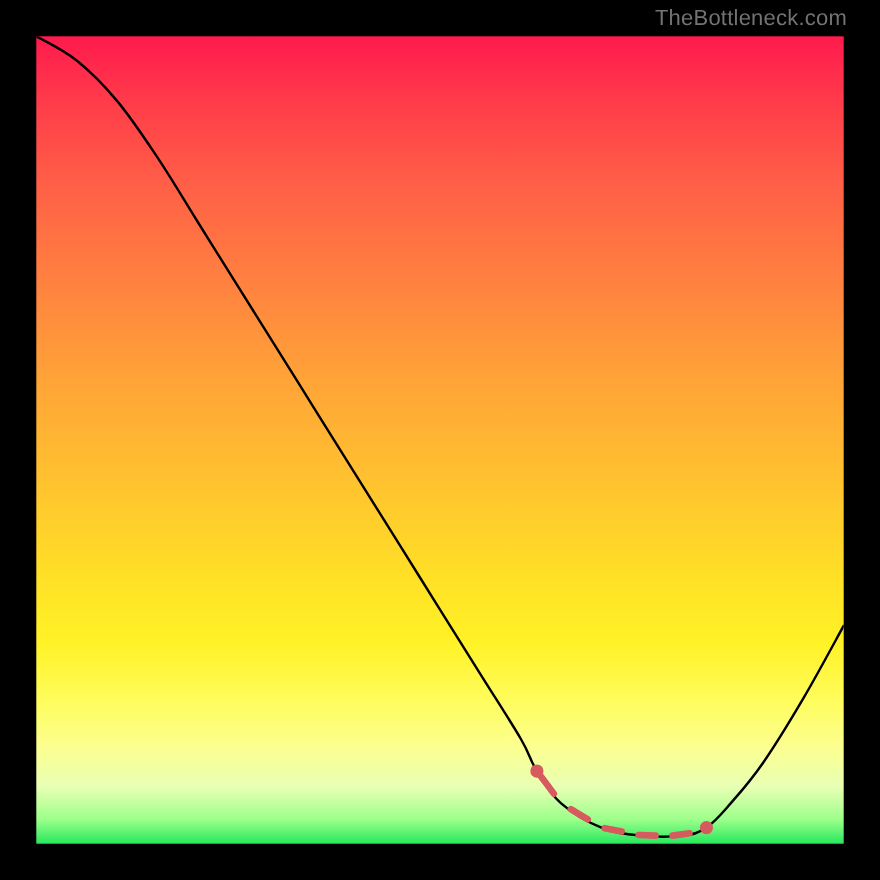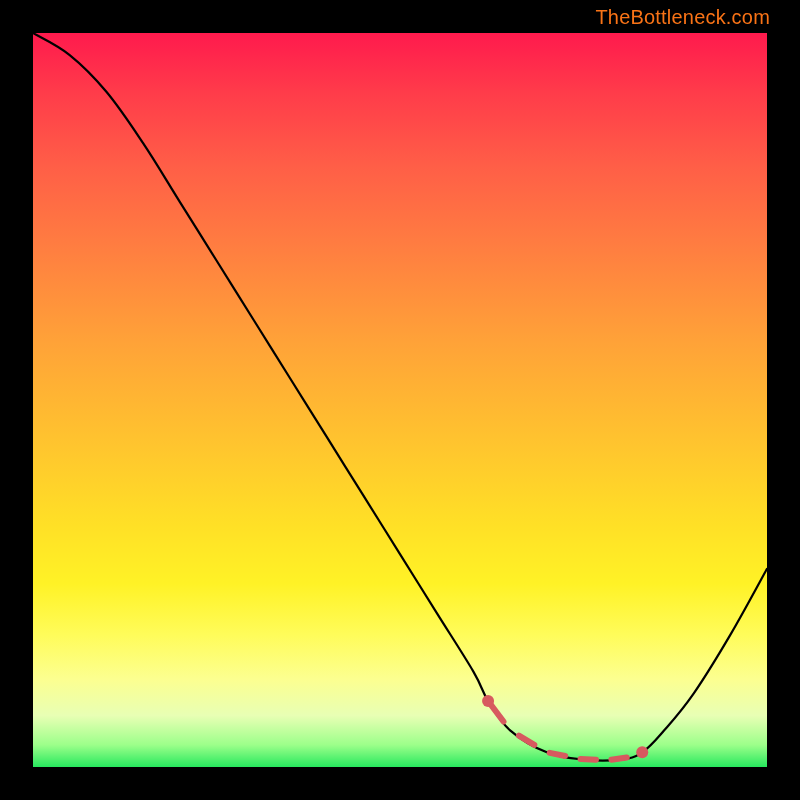--- a/index.html
+++ b/index.html
@@ -30,21 +30,21 @@
       #fcff90 88%,
       #e8ffb4 93%,
       #9cff8a 97%,
       #27e85e 100%
     );
   }
   .attribution {
     position: absolute;
     top: 6px;
     right: 30px;
-    color: #f97316;
+    color: #737373;
     font-size: 20px;
     font-weight: 500;
     letter-spacing: 0.2px;
   }
   svg.curve {
     position: absolute;
     left: 0;
     top: 0;
     width: 734px;
     height: 734px;

